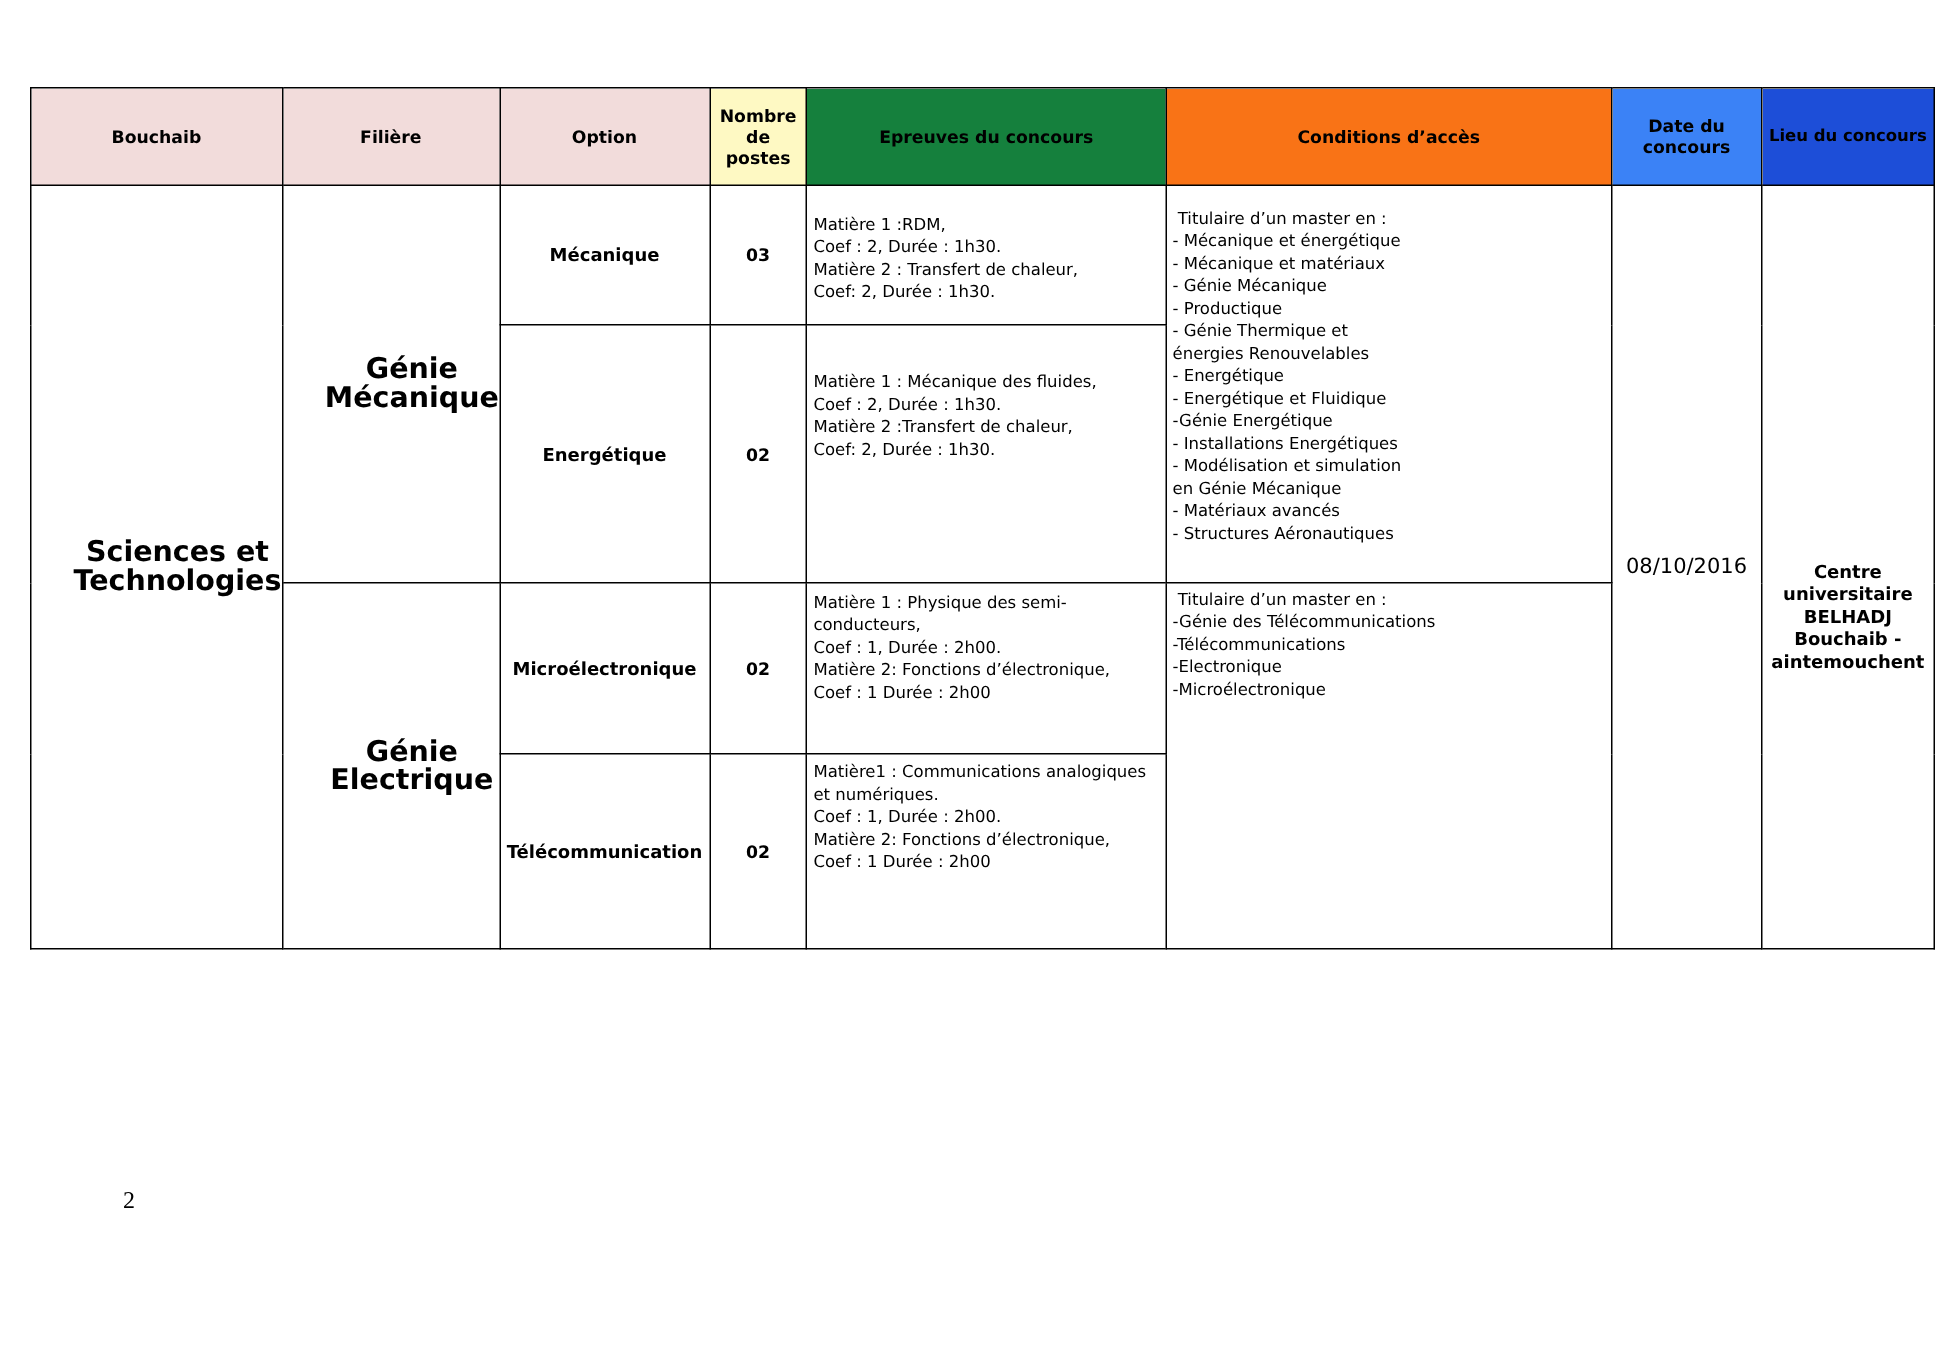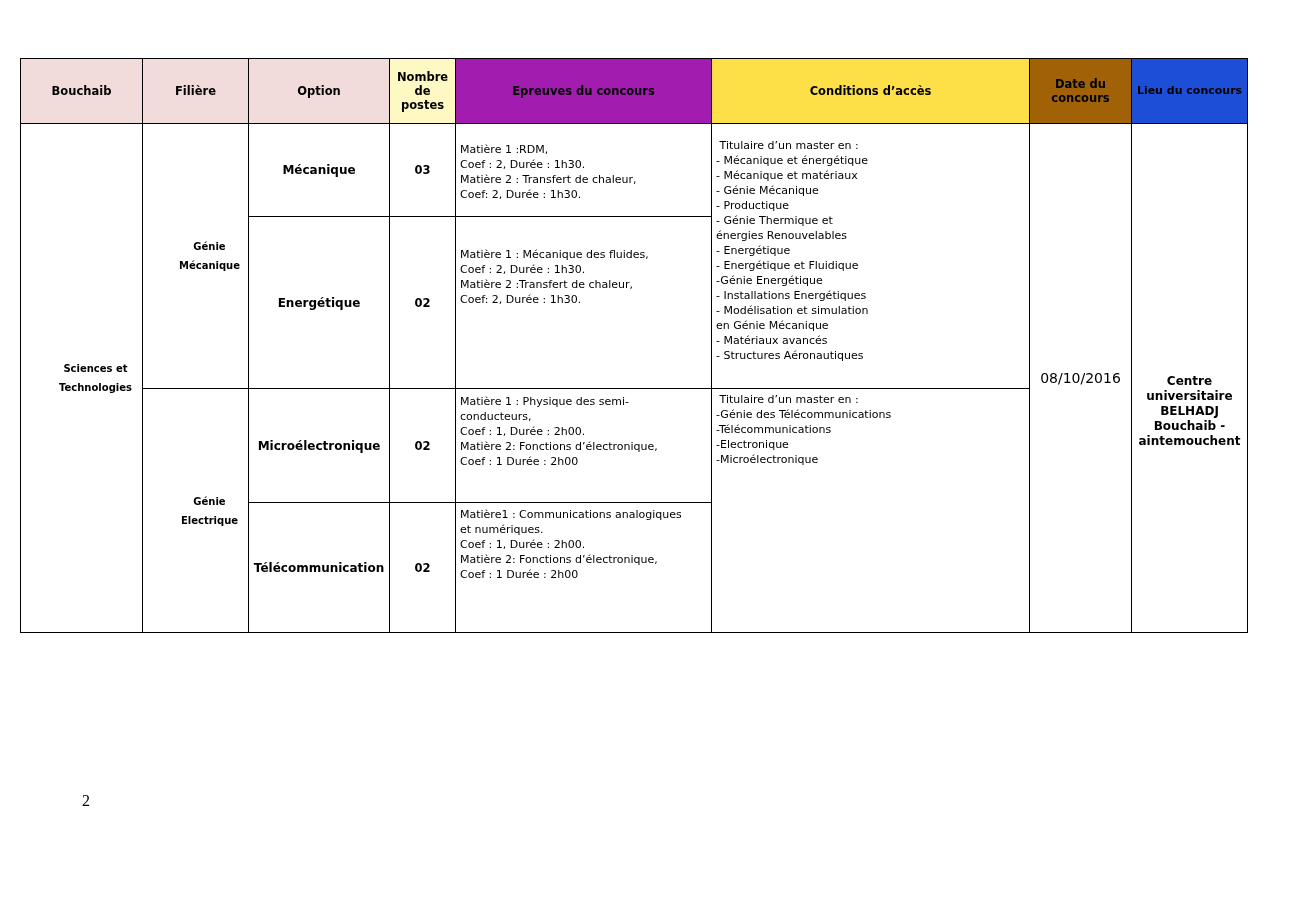--- a/index.html
+++ b/index.html
@@ -30,21 +30,21 @@
     white-space:pre-wrap;
     padding:2px 1px;
   }
   tr.h-head { height:65px; }
   tr.h-r1 { height:93px; }
   tr.h-r2 { height:172px; }
   tr.h-r3 { height:114px; }
   tr.h-r4 { height:130px; }
 
   td.c-domaine, td.c-filiere {
-    font-weight:bold; font-size:10px; line-height:19px;
+    font-weight:bold; font-size:19px; line-height:19px;
     text-align:center; white-space:pre-wrap;padding-left:28px;
   }
   td.c-option {
     font-weight:bold; font-size:12px; text-align:center; white-space:pre-wrap;
   }
   td.c-postes {
     font-weight:bold; font-size:11.5px; text-align:center;
   }
   td.c-epreuves {
     font-size:11px; line-height:15px;
@@ -96,23 +96,23 @@
     <col style="width:116px">
   </colgroup>
   <thead>
     <tr class="h-head">
       <th style="background: rgb(242, 220, 219);">Bouchaib</th>
       <th style="background: rgb(242, 220, 219);">Filière</th>
       <th style="background: rgb(242, 220, 219);">Option</th>
       <th style="background: #fef9c3;">Nombre
 de
 postes</th>
-      <th style="background: #a21caf;">Epreuves du concours</th>
-      <th style="background: #fde047;">Conditions d’accès</th>
-      <th style="background: #a16207;">Date du
+      <th style="background: #15803d;">Epreuves du concours</th>
+      <th style="background: #f97316;">Conditions d’accès</th>
+      <th style="background: #3b82f6;">Date du
 concours</th>
       <th class="nowrap" style="background: #1d4ed8;">Lieu du concours</th>
     </tr>
   </thead>
   <tbody>
     <tr class="h-r1">
       <td rowspan="4" class="c-domaine">Sciences et
 Technologies</td>
       <td rowspan="2" class="c-filiere">Génie
 Mécanique</td>

